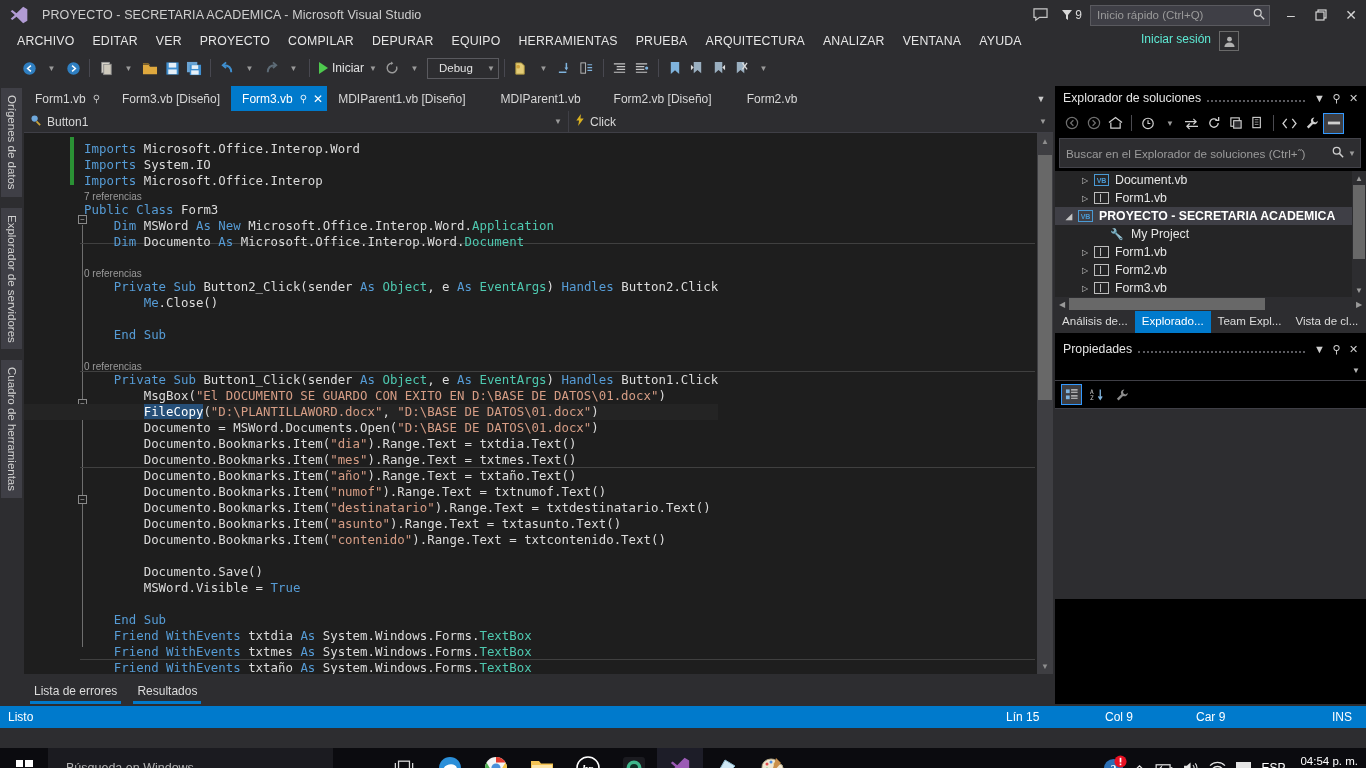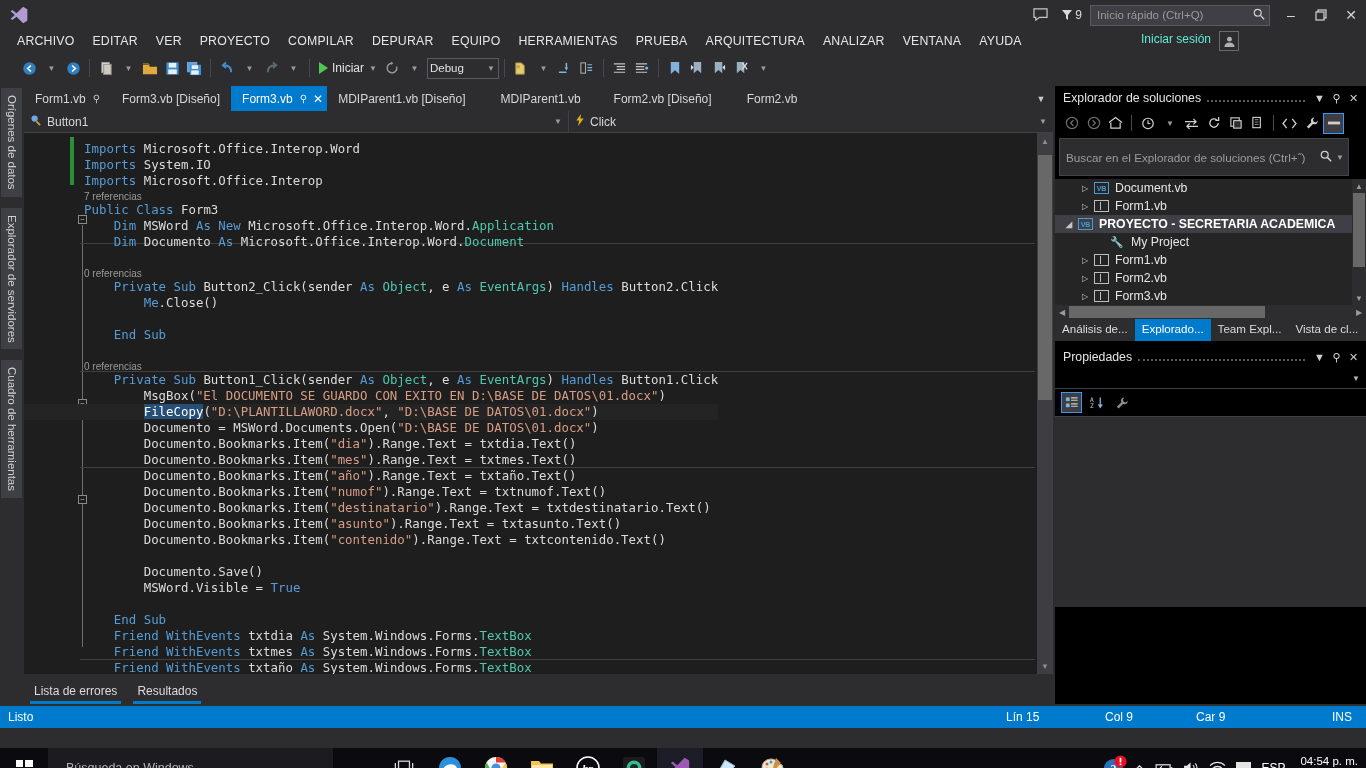--- a/index.html
+++ b/index.html
@@ -69,21 +69,21 @@
     height: 24px; min-width: 22px; display: flex; align-items: center;
     justify-content: center; color: #c5c5c5; font-size: 13px; padding: 0 2px;
   }
   .tool-sep { width: 1px; height: 18px; background: #484850; margin: 0 5px; }
   .caret { color: #9a9a9a; font-size: 8px; margin-left: 1px; }
   .start-btn { display:flex; align-items:center; gap:4px; color:#e2e2e2; font-size:12px; padding:0 4px;}
   .tri-green { width:0;height:0;border-left:9px solid #4ec94e;border-top:6px solid transparent;border-bottom:6px solid transparent;}
   .debug-combo {
     width: 72px; height: 21px; background: #2d2d30; border: 1px solid #5a5a5f;
     color: #e2e2e2; font-size: 11.5px; display: flex; align-items: center;
-    padding: 0 3px 0 2px; margin-left: 2px;
+    padding: 0 3px 0 11px; margin-left: 2px;
   }
   .debug-combo span.val { flex:1; }
 
   
   .leftbar {
     position: absolute; top: 88px; left: 0; width: 24px; height: 580px;
     background: #2d2d30;
   }
   .vtab {
     writing-mode: vertical-rl; text-orientation: mixed;
@@ -225,21 +225,21 @@
     gap: 1px;
   }
   .se-tool {
     width: 21px; height: 21px; display: flex; align-items: center;
     justify-content: center; color: #c6c6c6; font-size: 12px;
   }
   .se-tool.active { border: 1px solid #3399ff; background: #3e3e42; }
   .se-tool.dim { color: #6f6f6f; }
   .se-sep { width: 1px; height: 16px; background: #4a4a50; margin: 0 4px; }
   .se-search {
-    height: 38px; margin: 2px 17px 3px 4px; background: #2d2d30;
+    height: 30px; margin: 2px 5px 3px 4px; background: #2d2d30;
     border: 1px solid #43434a; display: flex; align-items: center;
     padding: 0 4px 0 6px; color: #9b9b9b; font-size: 11.7px;
   }
   .se-search .sv { flex: 1; }
   .se-tree {
     height: 126px; background: #252526; position: relative; overflow: hidden;
     font-size: 12.3px; color: #e6e6e6;
   }
   .tree-row {
     display: flex; align-items: center; height: 18px; padding-left: 6px;
@@ -360,20 +360,21 @@
 <body>
 
 <div class="app">
 
   <div class="titlebar">
     <div class="vs-logo">
       <svg width="20" height="20" viewBox="0 0 24 24">
         <path d="M17 2 L22 5 L22 19 L17 22 L9 14 L4 18 L2 16.5 L7 12 L2 7.5 L4 6 L9 10 Z" fill="#b19bd4"></path>
       </svg>
     </div>
+    <div class="title-text">PROYECTO - SECRETARIA ACADEMICA - Microsoft Visual Studio</div>
 
     <div class="title-right">
       <div class="tb-icon">
         <svg width="15" height="14" viewBox="0 0 16 15">
           <path d="M1 1 h14 v9 h-8 l-4 3 v-3 h-2 z" fill="none" stroke="#c8c8c8" stroke-width="1.3"></path>
         </svg>
       </div>
       <div class="tb-icon" style="width:auto;padding:0 2px 0 6px;">
         <svg width="12" height="12" viewBox="0 0 12 12">
             <path d="M1 1 h10 l-4 5 v5 l-2 -1.5 v-3.5 z" fill="#d8d8d8"></path>

